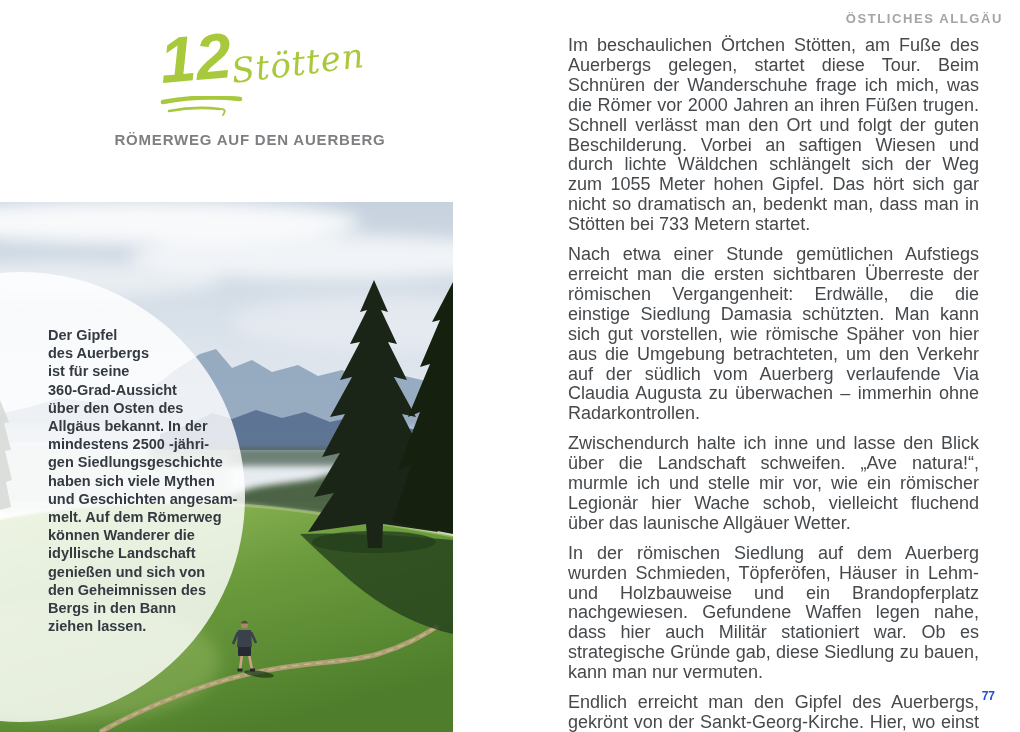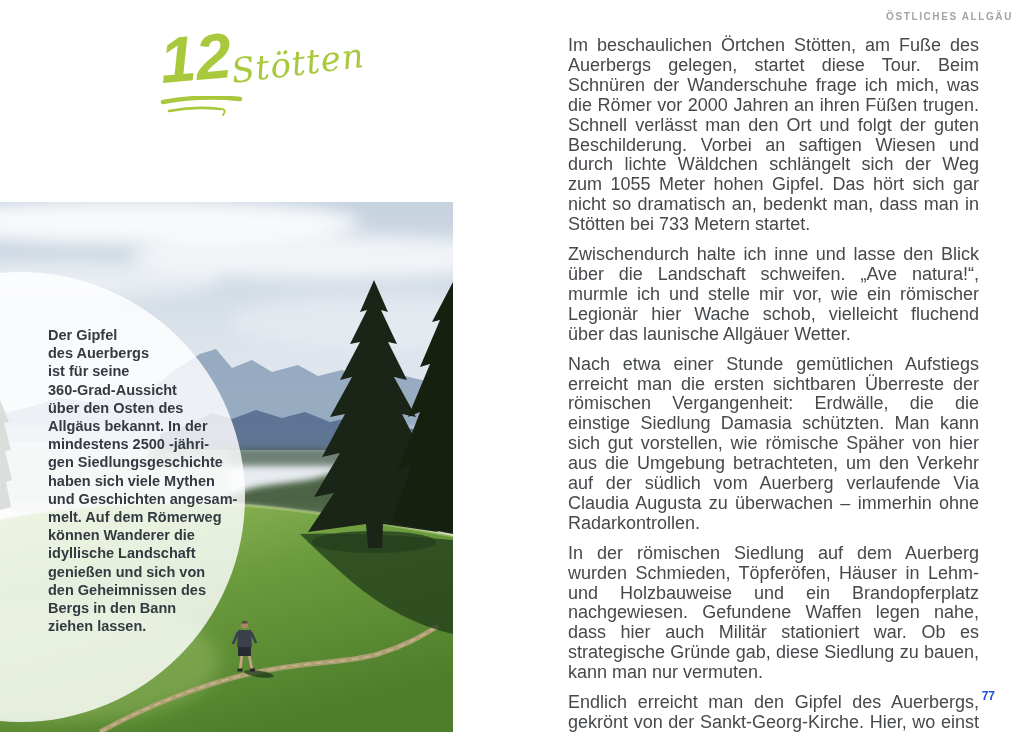--- a/index.html
+++ b/index.html
@@ -1,19 +1,19 @@
 <!DOCTYPE html>
 <html lang="de"><head>
 <meta charset="utf-8">
 <style>
   html,body{margin:0;padding:0;background:#fff;}
   .page{position:relative;width:1020px;height:732px;background:#ffffff;
         font-family:"Liberation Sans",sans-serif;overflow:hidden;}
 
-  .running-header{position:absolute;top:11px;right:7px;font-size:10px;
+  .running-header{position:absolute;top:11px;right:17px;font-size:13px;
         font-weight:bold;letter-spacing:1.6px;color:#a4a4a0;}
 
   .chapter-num{position:absolute;left:160px;top:26px;font-size:64px;line-height:1;
         font-style:italic;font-weight:bold;color:#a9c93d;transform:rotate(-5deg);}
   .chapter-underline{position:absolute;left:160px;top:96px;}
   .chapter-script{position:absolute;left:231px;top:46px;font-size:34px;line-height:1;
         font-family:"DejaVu Serif",serif;font-style:italic;color:#a9c93d;
         transform:rotate(-7deg);letter-spacing:1px;}
   .route-title{position:absolute;top:131px;left:0;width:500px;text-align:center;
         font-size:15px;font-weight:bold;letter-spacing:0.8px;color:#7d7f82;}
@@ -45,20 +45,21 @@
   <div class="chapter-num">12</div>
 
   <svg class="chapter-underline" width="90" height="24" viewBox="0 0 90 24">
     <path d="M3,6 Q40,-1 80,3" stroke="#a9c93d" stroke-width="4.5" fill="none" stroke-linecap="round"></path>
     <path d="M9,15 Q35,10 60,13" stroke="#a9c93d" stroke-width="2.6" fill="none" stroke-linecap="round"></path>
     <path d="M58,13 q10,-1 5,6" stroke="#a9c93d" stroke-width="2" fill="none" stroke-linecap="round"></path>
   </svg>
 
   <div class="chapter-script">Stötten</div>
 
+  <div class="route-title">RÖMERWEG AUF DEN AUERBERG</div>
 
   <figure class="photo" style="margin:0">
     <svg width="453" height="530" viewBox="0 0 453 530">
       <defs>
         <linearGradient id="skyGrad" x1="0" y1="0" x2="0" y2="1">
           <stop offset="0" stop-color="#c6d2de"></stop>
           <stop offset="0.5" stop-color="#dde4ec"></stop>
           <stop offset="1" stop-color="#e9edf1"></stop>
         </linearGradient>
         <linearGradient id="meadowGrad" x1="0" y1="0" x2="0.55" y2="1">
@@ -137,20 +138,20 @@
 können Wanderer die
 idyllische Landschaft
 genießen und sich von
 den Geheimnissen des
 Bergs in den Bann
 ziehen lassen.</figcaption>
   </figure>
 
   <div class="article">
     <p>Im beschaulichen Örtchen Stötten, am Fuße des Auerbergs gelegen, startet diese Tour. Beim Schnüren der Wanderschuhe frage ich mich, was die Römer vor 2000 Jahren an ihren Füßen trugen. Schnell verlässt man den Ort und folgt der guten Beschilderung. Vorbei an saftigen Wiesen und durch lichte Wäldchen schlängelt sich der Weg zum 1055 Meter hohen Gipfel. Das hört sich gar nicht so dramatisch an, bedenkt man, dass man in Stötten bei 733 Metern startet.</p>
+    <p>Nach etwa einer Stunde gemütlichen Aufstiegs erreicht man die ersten sichtbaren Überreste der römischen Vergangenheit: Erdwälle, die die einstige Siedlung Damasia schützten. Man kann sich gut vorstellen, wie römische Späher von hier aus die Umgebung betrachteten, um den Verkehr auf der südlich vom Auerberg verlaufende Via Claudia Augusta zu überwachen – immerhin ohne Radarkontrollen.</p>
     <p>Zwischendurch halte ich inne und lasse den Blick über die Landschaft schweifen. „Ave natura!“, murmle ich und stelle mir vor, wie ein römischer Legionär hier Wache schob, vielleicht fluchend über das launische Allgäuer Wetter.</p>
-    <p>Nach etwa einer Stunde gemütlichen Aufstiegs erreicht man die ersten sichtbaren Überreste der römischen Vergangenheit: Erdwälle, die die einstige Siedlung Damasia schützten. Man kann sich gut vorstellen, wie römische Späher von hier aus die Umgebung betrachteten, um den Verkehr auf der südlich vom Auerberg verlaufende Via Claudia Augusta zu überwachen – immerhin ohne Radarkontrollen.</p>
     <p>In der römischen Siedlung auf dem Auerberg wurden Schmieden, Töpferöfen, Häuser in Lehm- und Holzbauweise und ein Brandopferplatz nachgewiesen. Gefundene Waffen legen nahe, dass hier auch Militär stationiert war. Ob es strategische Gründe gab, diese Siedlung zu bauen, kann man nur vermuten.</p>
     <p>Endlich erreicht man den Gipfel des Auerbergs, gekrönt von der Sankt-Georg-Kirche. Hier, wo einst vielleicht Jupiter oder Mars verehrt wurden, steht nun ein christliches Gotteshaus. Wieder einmal: Altes geht, Neues kommt – selbst im Reich der Götter! Noch heute pilgern Männer in römischen Legionärskostümen neben Frauen in Dirndln auf den Auerberg – jedes Jahr Ende April zu Ehren des Drachentöters Sankt Georg, dem Schutzpatron der Reisenden und Wanderer.</p>
   </div>
 
   <div class="page-number">77</div>
 </div>
 
 </body></html>

